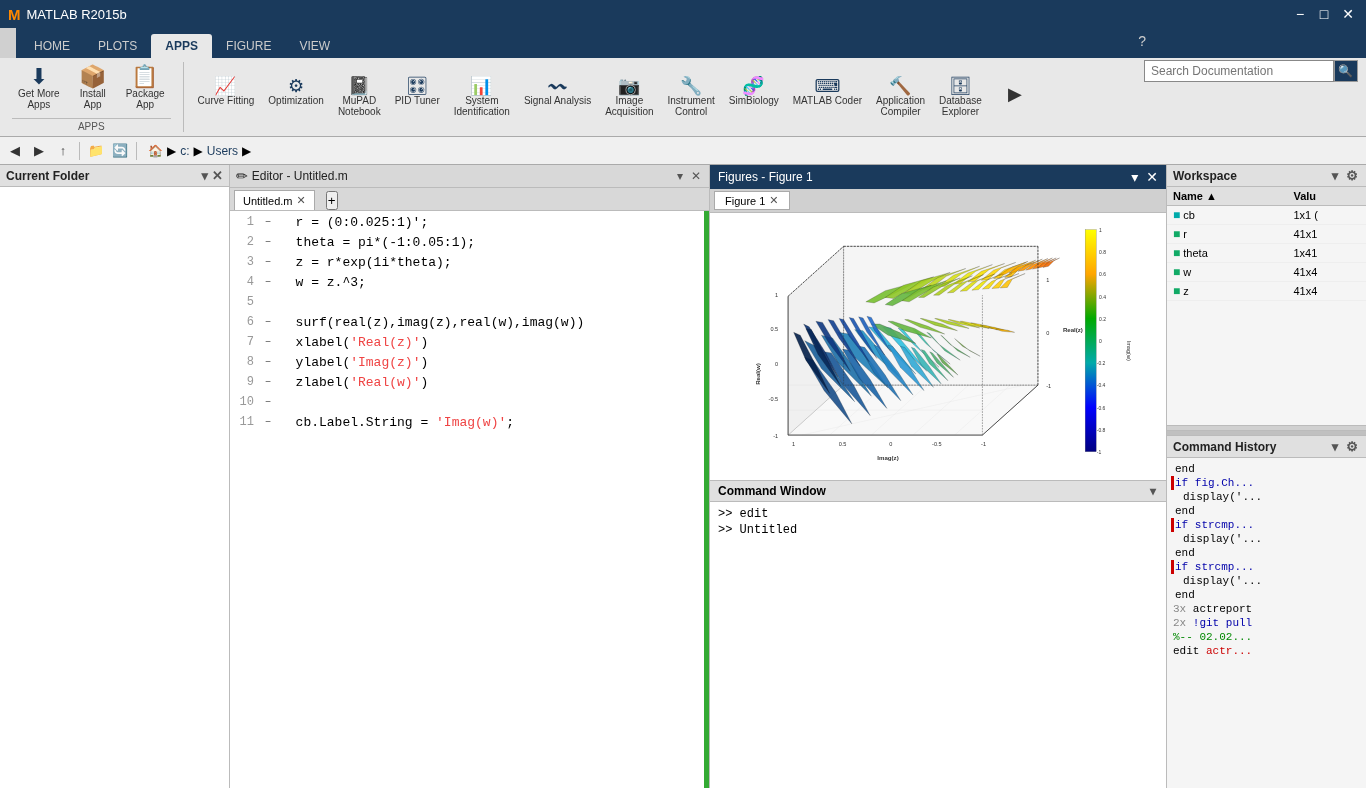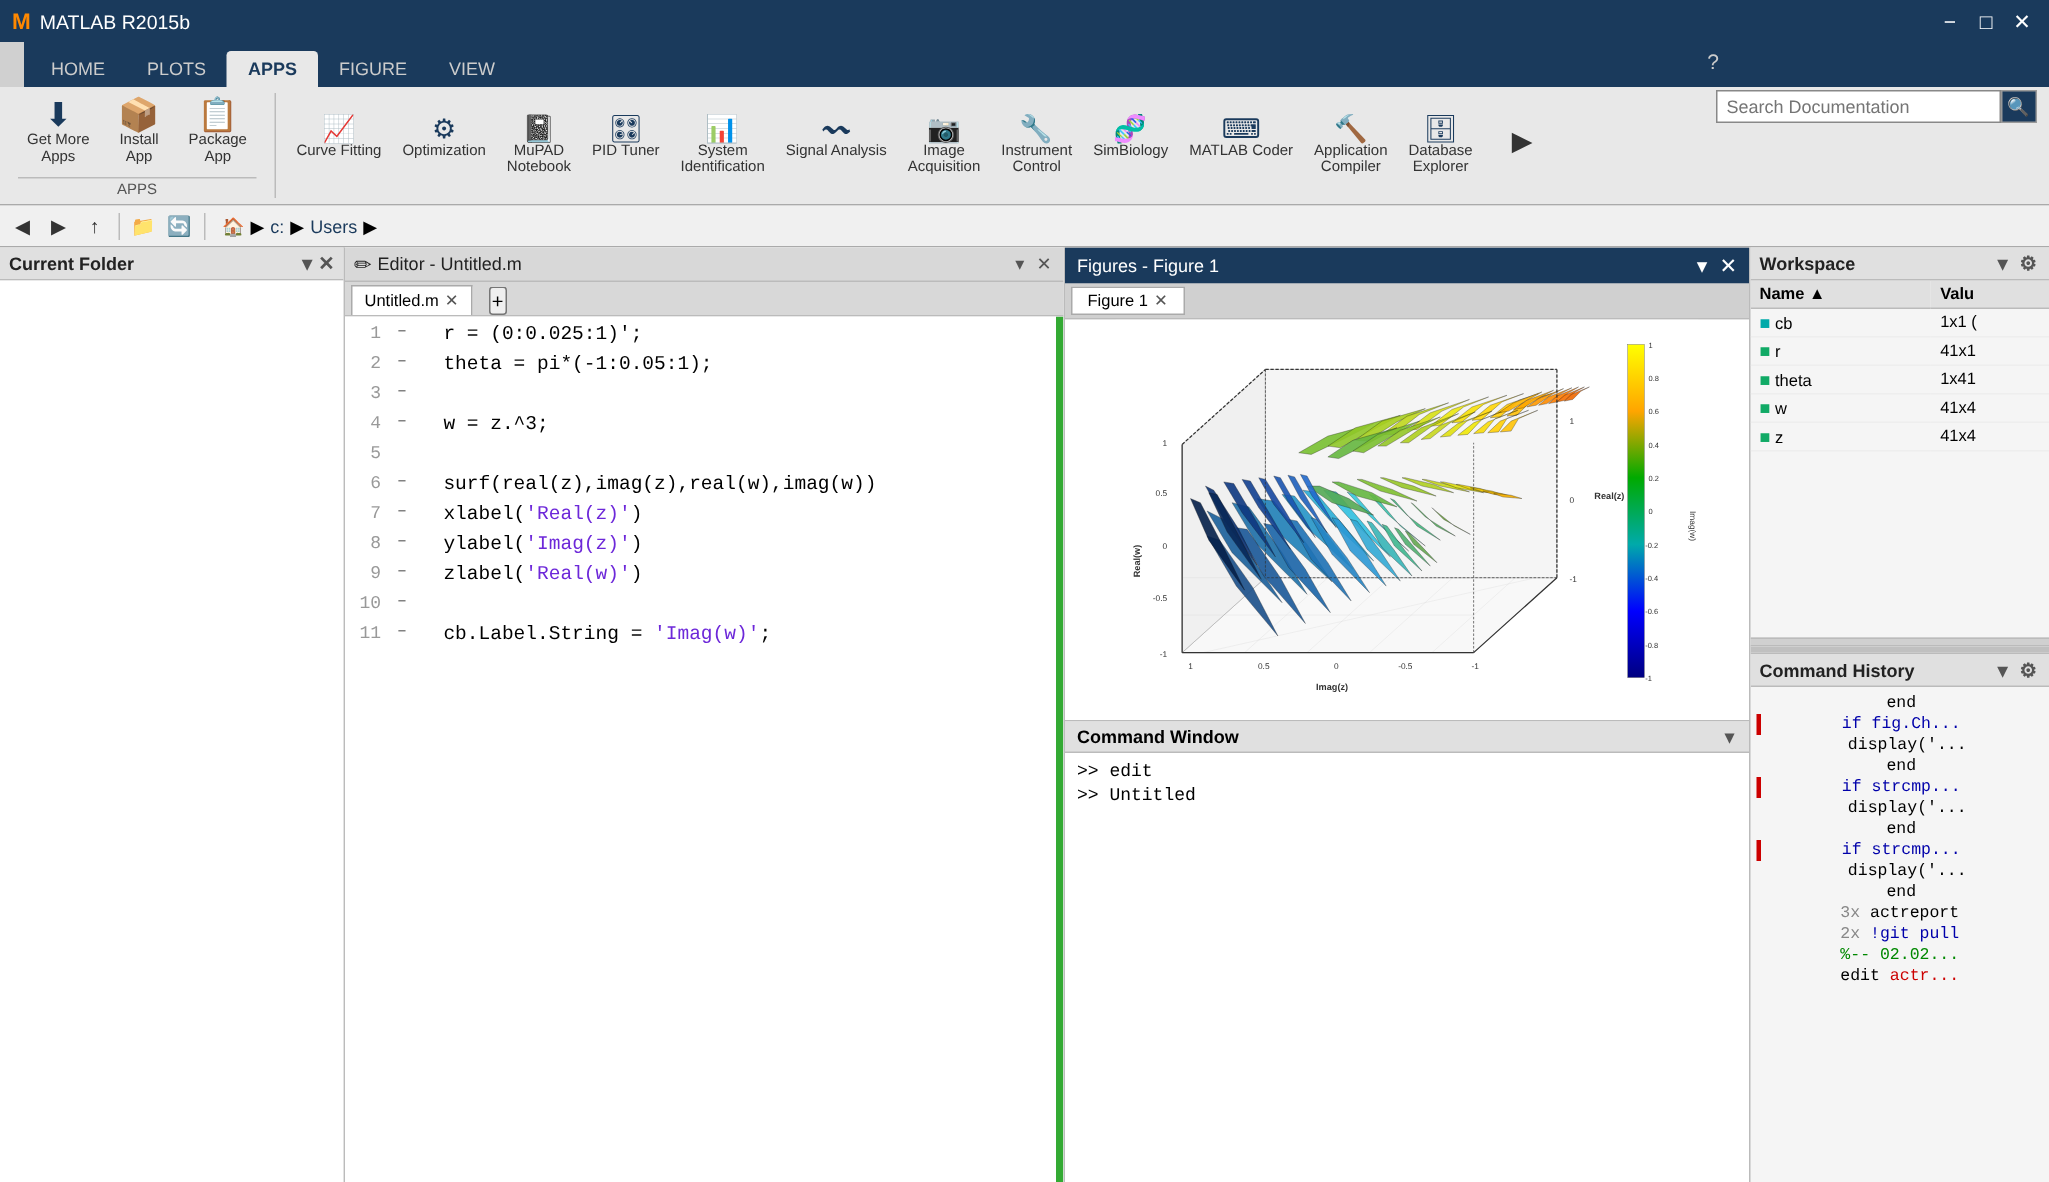--- a/index.html
+++ b/index.html
@@ -226,21 +226,21 @@
       color: #555;
       font-size: 11px;
       flex-shrink: 0;
     }
     .line-code {
       padding-left: 4px;
       white-space: pre;
       flex: 1;
       color: #000;
     }
-    .str { color: #6d28d9; }
+    .str { color: #ef4444; }
 
     
     #figure-panel {
       flex: 1;
       background: #d0d0d0;
       display: flex;
       flex-direction: column;
       overflow: hidden;
     }
     .figure-header {
@@ -325,21 +325,21 @@
       overflow: hidden;
       border-top: 1px solid #bbb;
     }
     .history-content {
       flex: 1;
       overflow: auto;
       font-family: 'Courier New', monospace;
       font-size: 11px;
       padding: 4px;
     }
-    .history-line { padding: 1px 2px; text-align: center; }
+    .history-line { padding: 1px 2px; }
     .history-line .hist-blue { color: #00a; }
     .history-line .hist-green { color: #080; }
     .history-line .hist-red { color: #c00; }
     .history-line .hist-cnt { color: #888; }
     #cmd-window {
       flex: 1;
       background: #fff;
       display: flex;
       flex-direction: column;
     }
@@ -530,20 +530,21 @@
 
       <div class="code-line">
         <span class="line-num">2</span>
         <span class="line-indicator">–</span>
         <span class="line-code">  theta = pi*(-1:0.05:1);</span>
       </div>
 
       <div class="code-line">
         <span class="line-num">3</span>
         <span class="line-indicator">–</span>
+        <span class="line-code">  z = r*exp(1i*theta);</span>
       </div>
 
       <div class="code-line">
         <span class="line-num">4</span>
         <span class="line-indicator">–</span>
         <span class="line-code">  w = z.^3;</span>
       </div>
 
       <div class="code-line">
         <span class="line-num">5</span>

